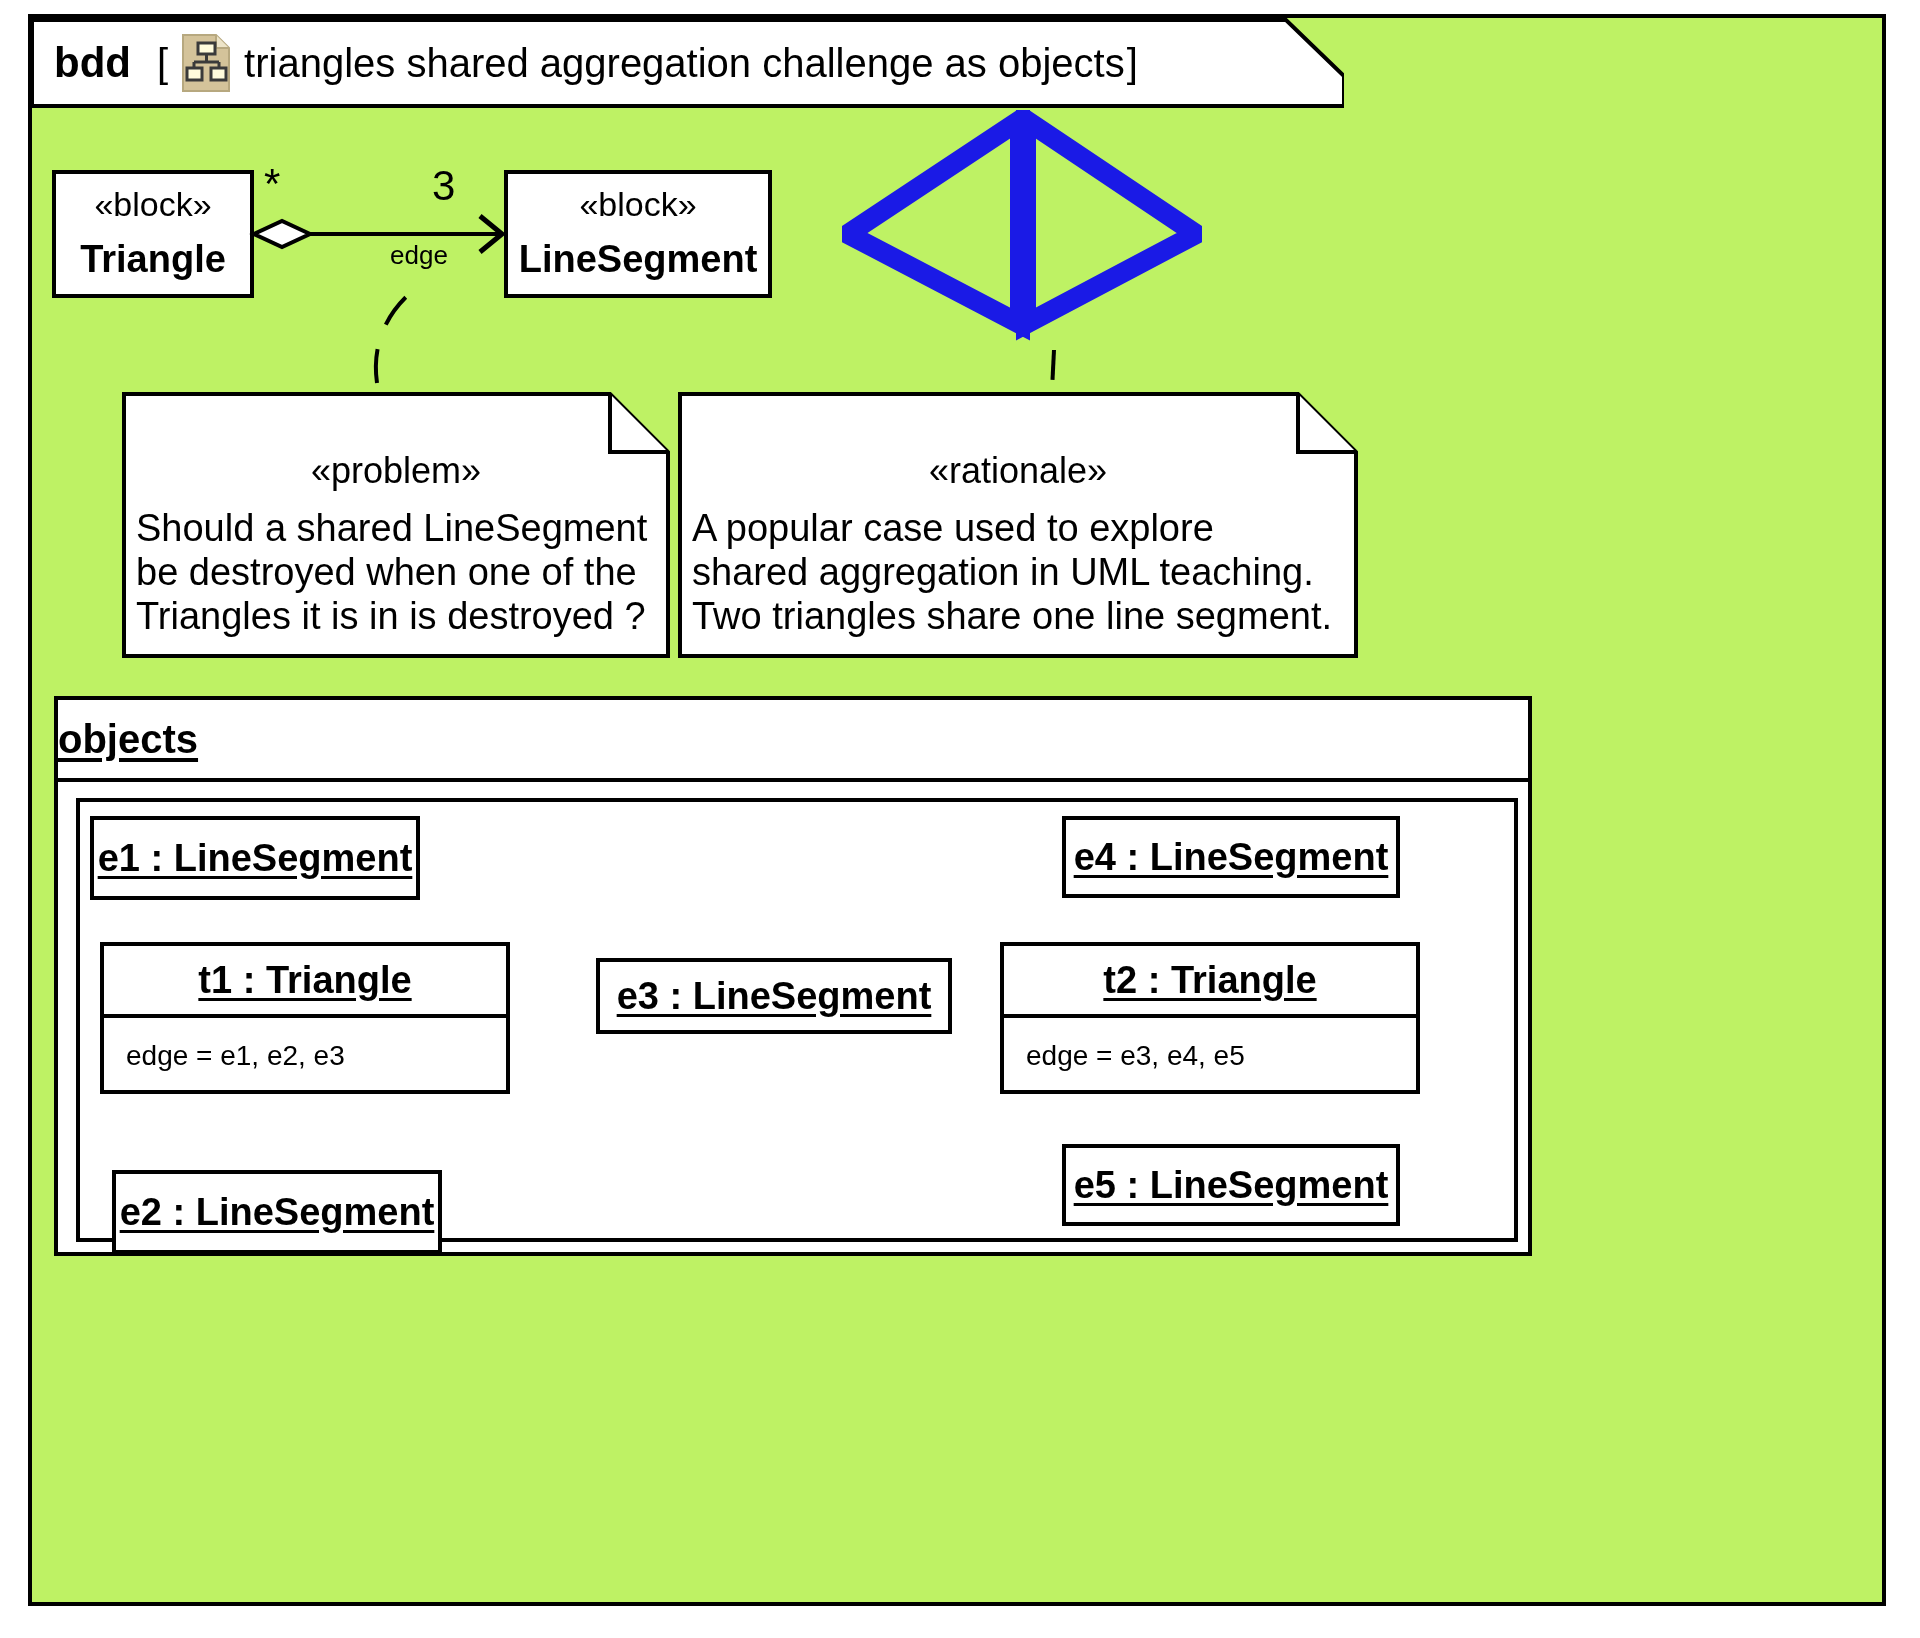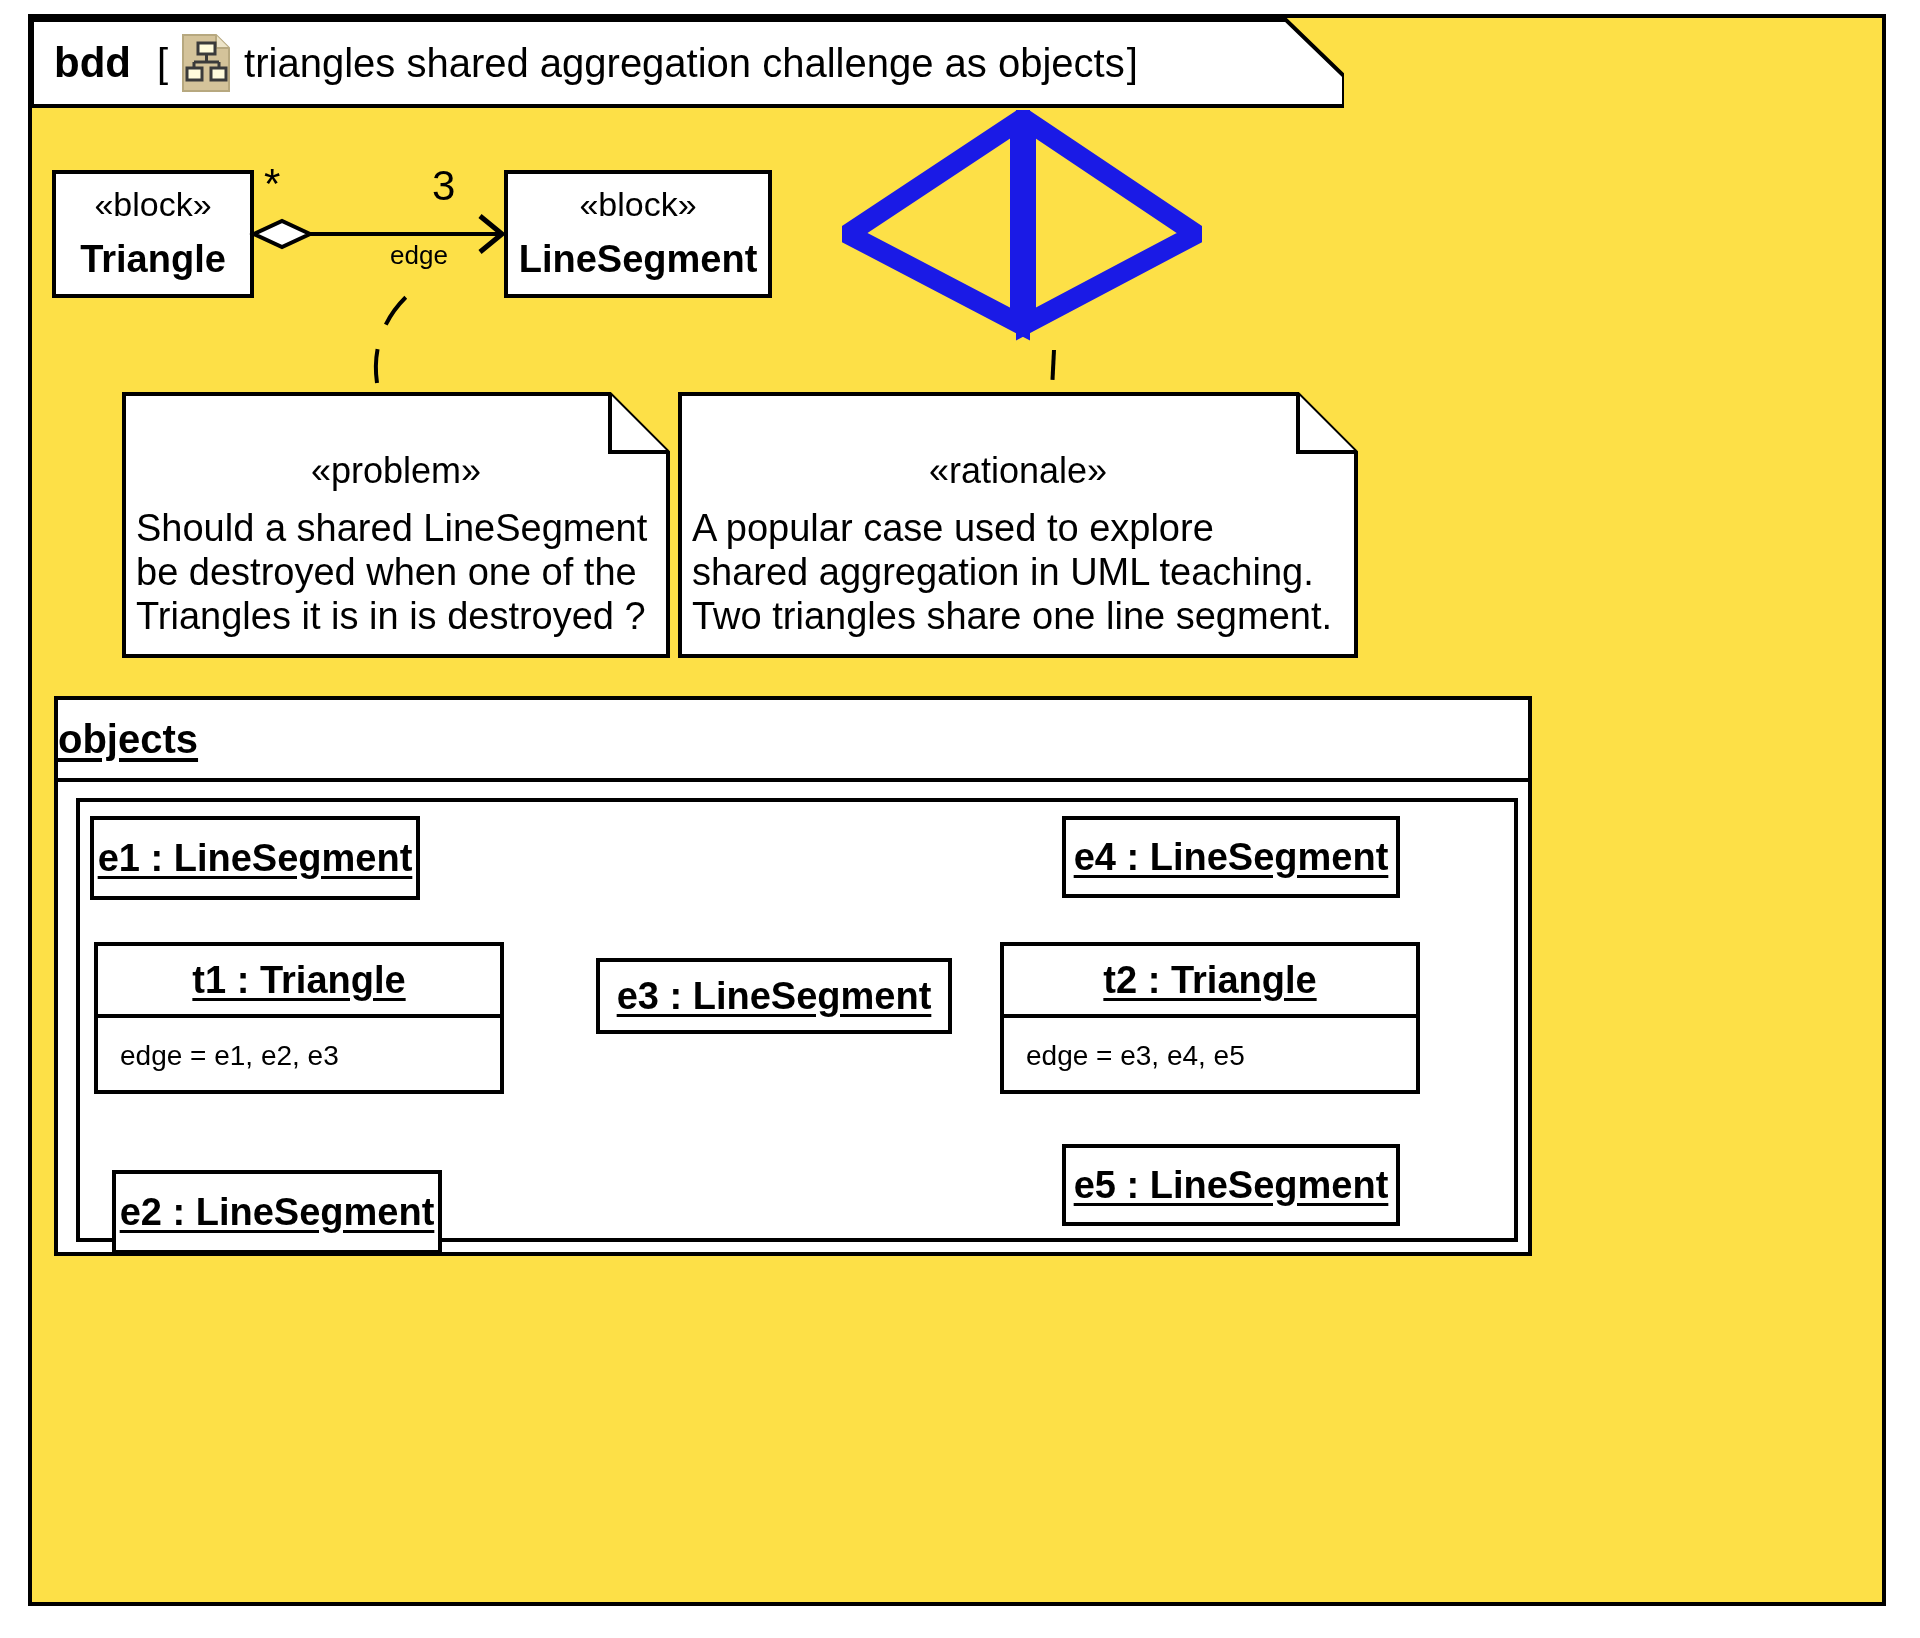--- a/index.html
+++ b/index.html
@@ -21,21 +21,21 @@
 
   
   #frame {
     position: absolute;
     left: 28px;
     top: 14px;
     width: 1858px;
     height: 1592px;
     border: 4px solid #000;
     box-sizing: border-box;
-    background: #fde047;
+    background: #bef264;
   }
 
   
   #frame-tag {
     position: absolute;
     left: 0px;
     top: 0px;
     width: 1312px;
     height: 90px;
   }
@@ -322,21 +322,21 @@
         <span id="objects-title">objects</span>
       </div>
 
       <div id="objects-inner" style="left:18px; top:98px; width:1442px; height:444px;"></div>
     </div>
 
     <div class="objbox" style="left:58px; top:798px; width:330px; height:84px;">
       <div class="oname">e1 : LineSegment</div>
     </div>
 
-    <div class="objbox compartmented" style="left:62px; top:924px; width:410px; height:152px;">
+    <div class="objbox compartmented" style="left:68px; top:924px; width:410px; height:152px;">
       <div class="oname">t1 : Triangle</div>
       <div class="ocompart">edge = e1, e2, e3</div>
     </div>
 
     <div class="objbox" style="left:80px; top:1152px; width:330px; height:84px;">
       <div class="oname">e2 : LineSegment</div>
     </div>
 
     <div class="objbox" style="left:564px; top:940px; width:356px; height:76px;">
       <div class="oname">e3 : LineSegment</div>

